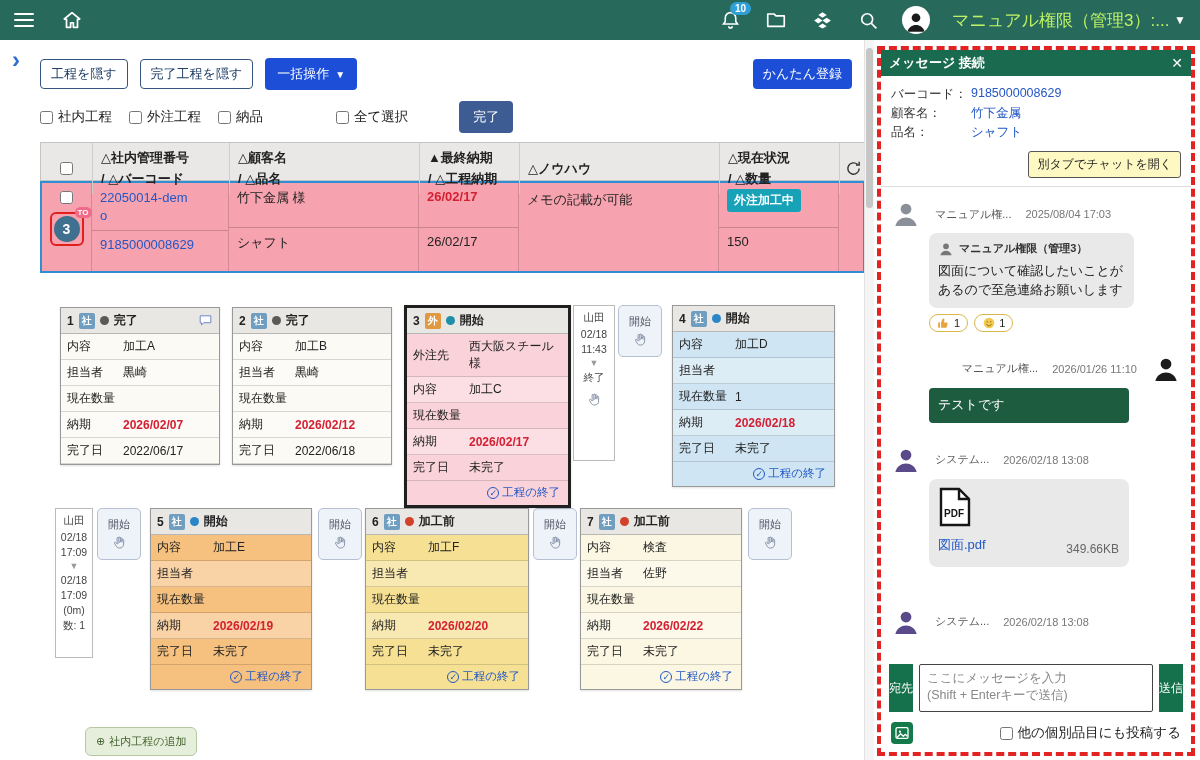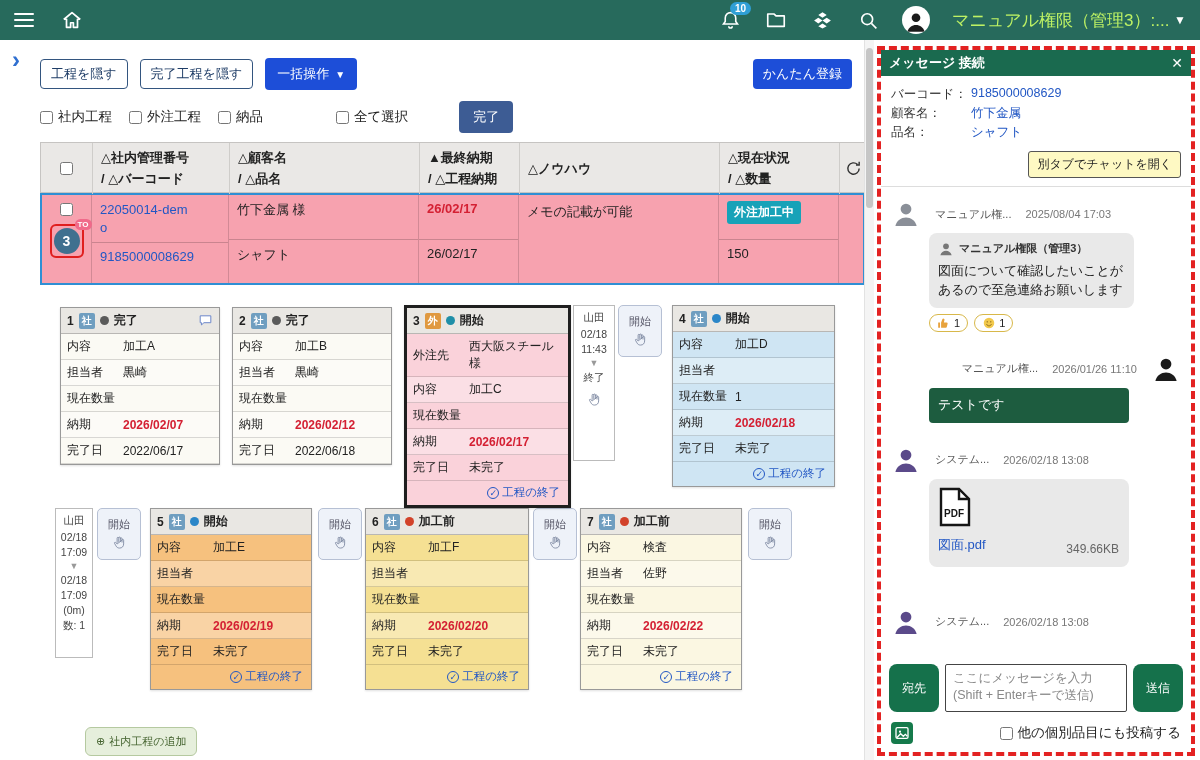--- a/index.html
+++ b/index.html
@@ -27,21 +27,21 @@
   .bchev{font-size:10px}
 
   
   .filters{position:absolute;left:40px;top:100px;width:812px;height:34px;display:flex;align-items:center;gap:17px}
   .filters label{display:flex;align-items:center;gap:5px;font-size:13.5px;cursor:pointer}
   .ml-big{margin-left:56px}
   .btn.darkfill{background:#3d5c94;border:none;color:#fff;border-radius:4px;padding:7px 14px;font-size:13px;margin-left:34px}
 
   
   .ptable{position:absolute;left:40px;top:142px;width:825px}
-  .thead{display:grid;grid-template-columns:52px 137px 190px 100px 200px 120px 26px;background:#eae8e6;border:1px solid #c6c4c2;height:51px}
+  .thead{display:grid;grid-template-columns:52px 137px 190px 100px 200px 120px 26px;background:#eae8e6;border:1px solid #c6c4c2;height:39px}
   .th{border-right:1px solid #cfcdca;padding:6px 8px;font-weight:bold;font-size:13px;display:flex;flex-direction:column;justify-content:center;gap:3px;color:#222}
   .th:last-child{border-right:none;align-items:center;justify-content:center;padding:0}
   .trow{display:grid;grid-template-columns:50px 137px 190px 100px 200px 120px 26px;background:#f7a2af;border:2px solid #2f8fd4;height:92px}
   .td{border-right:1px solid rgba(0,0,0,.15);display:flex;flex-direction:column}
   .td:last-child{border-right:none}
   .half{flex:1;padding:6px 8px;display:flex;align-items:flex-start}
   .half.top{border-bottom:1px solid rgba(0,0,0,.18)}
   .td.nohalf{padding:8px}
   .cell-first{align-items:center;padding-top:8px;gap:8px}
   .proc-badge{position:relative;width:34px;height:34px;border:2.5px solid #e01f1f;border-radius:6px;display:flex;align-items:center;justify-content:center}
@@ -98,21 +98,21 @@
   .bubble{background:#e9e9e9;border-radius:8px;padding:8px 9px;font-size:13px;max-width:205px;line-height:1.45}
   .chip{display:flex;align-items:center;gap:5px;font-size:11px;font-weight:bold;margin-bottom:5px;color:#333}
   .reactions{display:flex;gap:6px;margin-top:6px}
   .reaction{display:inline-flex;align-items:center;gap:3px;border:1px solid #d8b84a;border-radius:10px;background:#fff;padding:1px 7px;font-size:11px;cursor:pointer}
   .bubble.green{background:#1d5c3f;color:#fff;width:200px;max-width:none;border-radius:4px}
   .file-bubble{width:200px;height:88px;position:relative;cursor:pointer}
   .fname{color:#2257c4;font-size:13px;margin-top:4px}
   .fsize{position:absolute;right:10px;bottom:8px;color:#666;font-size:12px}
   .msg-cut{margin-top:40px;margin-bottom:0}
   .chat-input{display:flex;gap:6px;padding:8px;align-items:stretch;flex:none}
-  .sq-btn{width:50px;background:#15714b;color:#fff;border:none;border-radius:8px;font-size:12px;cursor:pointer;font-family:inherit}
+  .sq-btn{width:24px;background:#15714b;color:#fff;border:none;border-radius:0;font-size:12px;cursor:pointer;font-family:inherit}
   .chat-input textarea{flex:1;height:48px;border:1px solid #444;border-radius:2px;resize:none;padding:5px 7px;font-size:12.5px;font-family:inherit;color:#222}
   .chat-input textarea::placeholder{color:#888}
   .chat-bottom{display:flex;align-items:center;padding:2px 10px 8px;flex:none}
   .img-icon{width:22px;height:22px;background:#157a4b;border-radius:4px;display:flex;align-items:center;justify-content:center;cursor:pointer}
   .chat-bottom label{margin-left:auto;display:flex;align-items:center;gap:4px;font-size:13.5px;cursor:pointer}
 </style>
 </head>
 <body>
 
 <div class="topbar">

